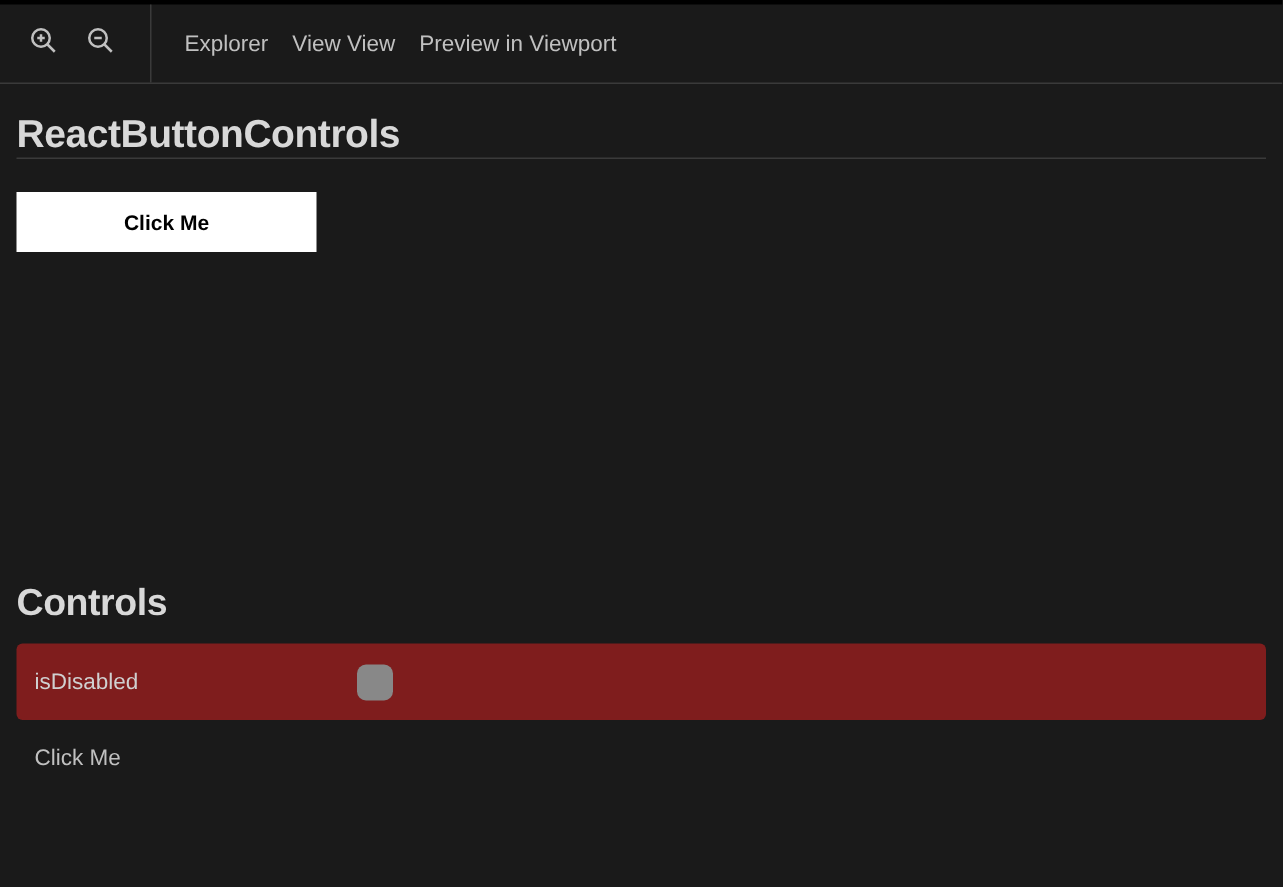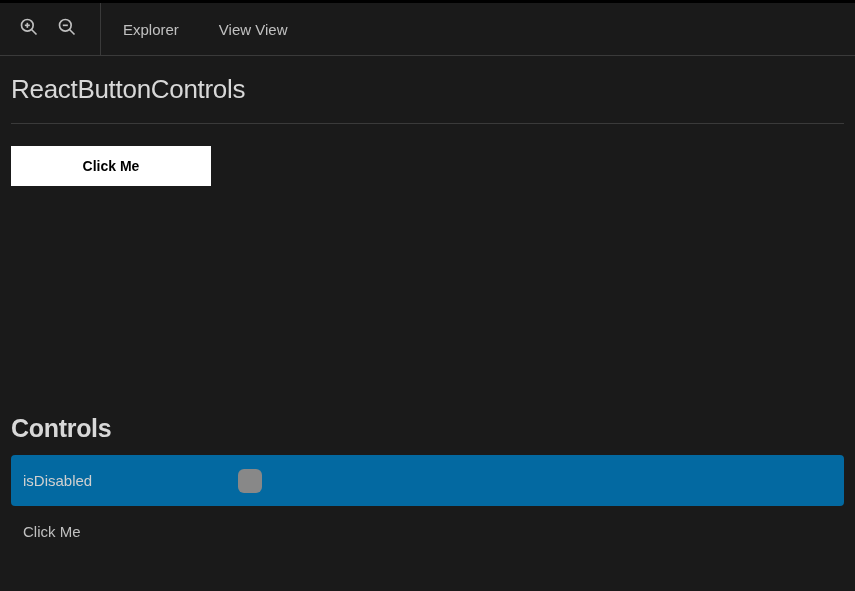--- a/index.html
+++ b/index.html
@@ -42,74 +42,73 @@
       cursor: pointer;
       color: #c0c0c0;
     }
     .zoom-btn svg {
       width: 20px;
       height: 20px;
     }
     .nav-links {
       display: flex;
       align-items: center;
-      gap: 40px;
+      gap: 16px;
       padding-left: 22px;
     }
     .nav-link {
       color: #c0c0c0;
       font-size: 15px;
       cursor: pointer;
     }
     .main-area {
       padding: 18px 11px 0 11px;
     }
     .page-title {
       font-size: 26px;
-      font-weight: 400;
+      font-weight: 700;
       color: #d8d8d8;
       letter-spacing: -0.3px;
-      padding-bottom: 18px;
       border-bottom: 1px solid #3a3a3a;
     }
     .preview-zone {
       padding-top: 22px;
     }
     .demo-button {
       background: #fff;
       color: #000;
       font-weight: 700;
       font-size: 14px;
       border: none;
       width: 200px;
       height: 40px;
       cursor: pointer;
     }
     .controls-section {
       position: absolute;
-      top: 414px;
+      top: 388px;
       left: 0;
       right: 0;
       padding: 0 11px;
     }
     .controls-title {
       font-size: 25px;
       font-weight: 700;
       color: #d8d8d8;
       margin-bottom: 12px;
       letter-spacing: -0.3px;
     }
     .control-row {
       display: flex;
       align-items: center;
       height: 51px;
       padding: 0 12px;
     }
     .control-row.highlighted {
-      background: #0369a1;
+      background: #7f1d1d;
       border-radius: 4px;
     }
     .control-label {
       width: 215px;
       font-size: 15px;
       color: #d0d0d0;
     }
     .control-value {
       font-size: 15px;
       color: #c0c0c0;
@@ -145,20 +144,21 @@
           <circle cx="10" cy="10" r="7"></circle>
           <line x1="15" y1="15" x2="21" y2="21"></line>
           <line x1="7" y1="10" x2="13" y2="10"></line>
         </svg>
       </span>
     </div>
   </div>
   <div class="nav-links">
     <span class="nav-link">Explorer</span>
     <span class="nav-link">View View</span>
+    <span class="nav-link">Preview in Viewport</span>
   </div>
 </div>
 
 <div class="main-area">
   <h1 class="page-title">ReactButtonControls</h1>
   <div class="preview-zone">
     <button class="demo-button">Click Me</button>
   </div>
 </div>
 

